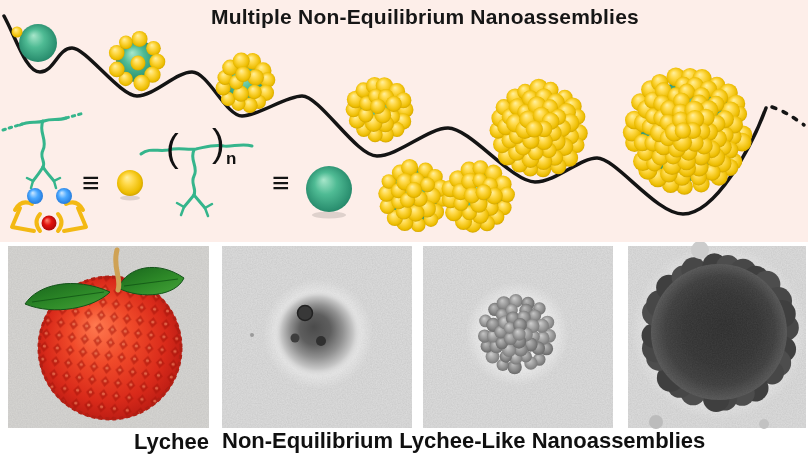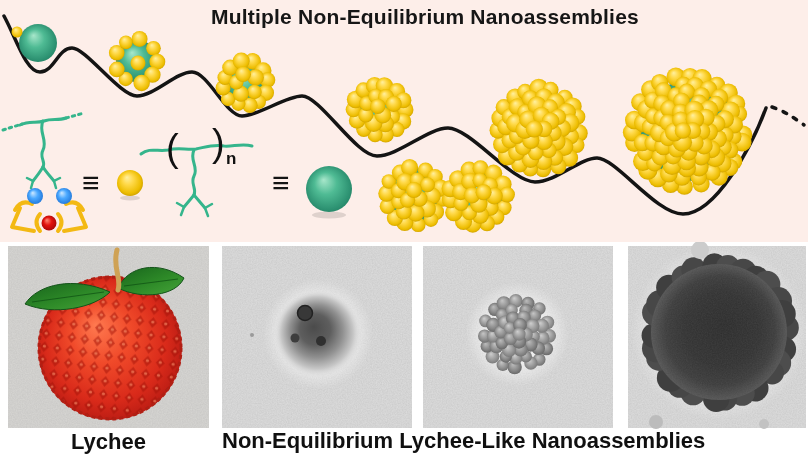--- a/index.html
+++ b/index.html
@@ -2,21 +2,21 @@
 <html><head>
 <meta charset="utf-8">
 <style>
   html,body{margin:0;padding:0;background:#ffffff;}
   .stage{position:relative;width:808px;height:455px;overflow:hidden;background:#ffffff;
          font-family:"Liberation Sans","DejaVu Sans",sans-serif;}
   .hero-wrap{position:absolute;top:0;left:0;width:808px;height:242px;}
   .figure-title{position:absolute;top:5px;left:0;right:0;text-align:center;text-indent:42px;
                 font-size:21px;font-weight:bold;color:#161616;letter-spacing:.2px;}
   .bottom-wrap{position:absolute;top:242px;left:0;width:808px;height:213px;background:#ffffff;}
-  .label-lychee{position:absolute;left:8px;top:429px;width:201px;text-align:center;
+  .label-lychee{position:absolute;left:8px;top:429px;width:201px;text-align:right;
                 font-size:22px;font-weight:bold;color:#101010;}
   .label-caption{position:absolute;left:222px;top:428px;width:584px;text-align:left;
                  font-size:22px;font-weight:bold;color:#101010;}
   svg text{font-family:"Liberation Sans","DejaVu Sans",sans-serif;}
 </style>
 </head>
 <body>
 
 <div class="stage">
 

